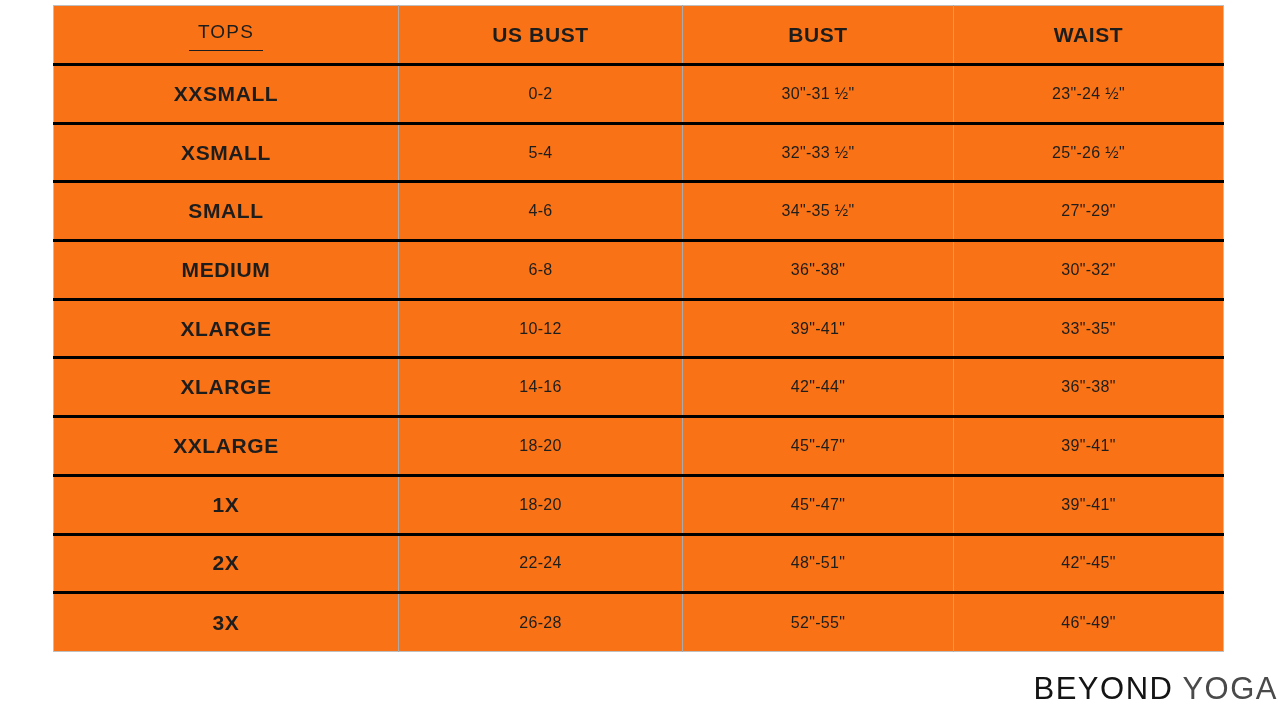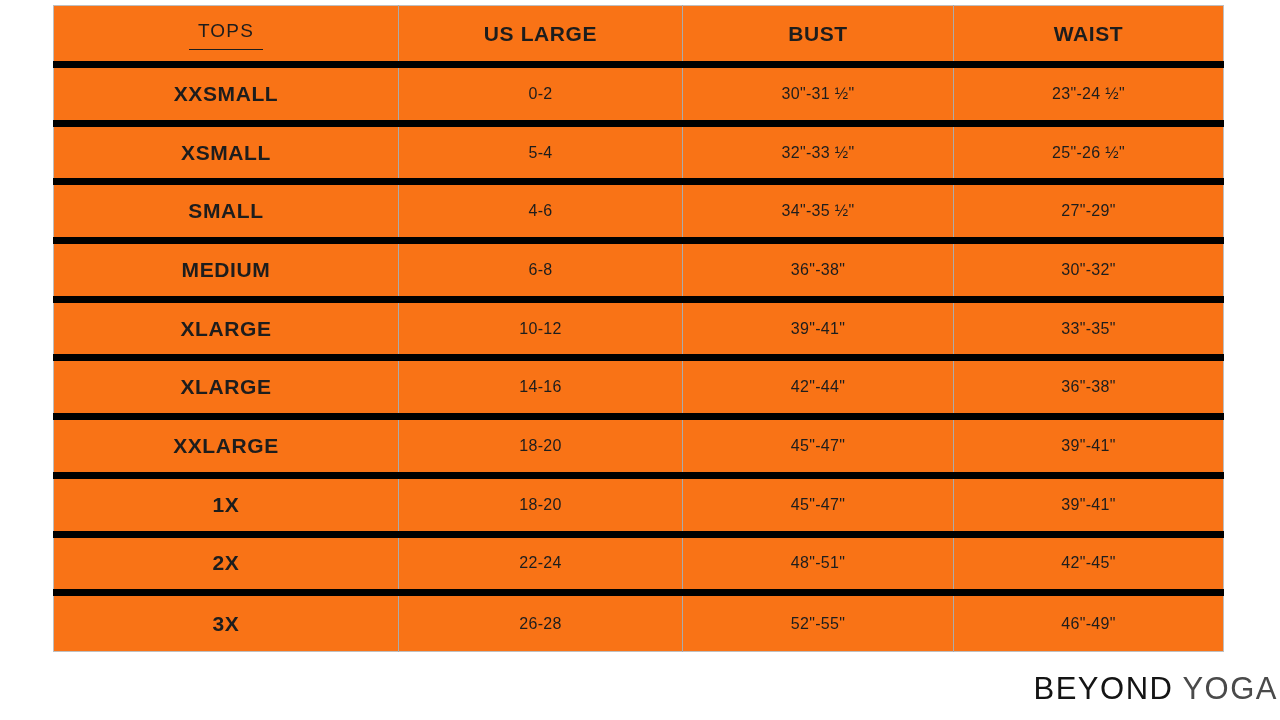--- a/index.html
+++ b/index.html
@@ -20,21 +20,21 @@
     width: 1170px;
     border-collapse: collapse;
     table-layout: fixed;
     border: 1px solid #bfbfbf;
     background: #f97316;
   }
   .sz-table th, .sz-table td {
     text-align: center;
     vertical-align: middle;
     border-left: 1px solid #ababab;
-    border-top: 7px solid #000000;
+    border-top: 3px solid #000000;
     overflow: hidden;
     white-space: nowrap;
   }
   .sz-table th:first-child, .sz-table td:first-child { border-left: none; }
   .sz-table thead th { border-top: none; }
 
   .sz-table thead th {
     height: 59px;
     font-size: 21px;
     font-weight: bold;
@@ -80,21 +80,21 @@
     <col style="width:345px">
     <col style="width:284px">
     <col style="width:271px">
     <col style="width:270px">
   </colgroup>
   <thead>
     <tr>
       <th>
         <span class="tops-label">TOPS</span>
       </th>
-      <th>US LARGE</th>
+      <th>US BUST</th>
       <th>BUST</th>
       <th>WAIST</th>
     </tr>
   </thead>
   <tbody>
   <tr>
     <td class="size-name">XXSMALL</td>
     <td class="val">0-2</td>
     <td class="val">30"-31 ½"</td>
     <td class="val">23"-24 ½"</td>

